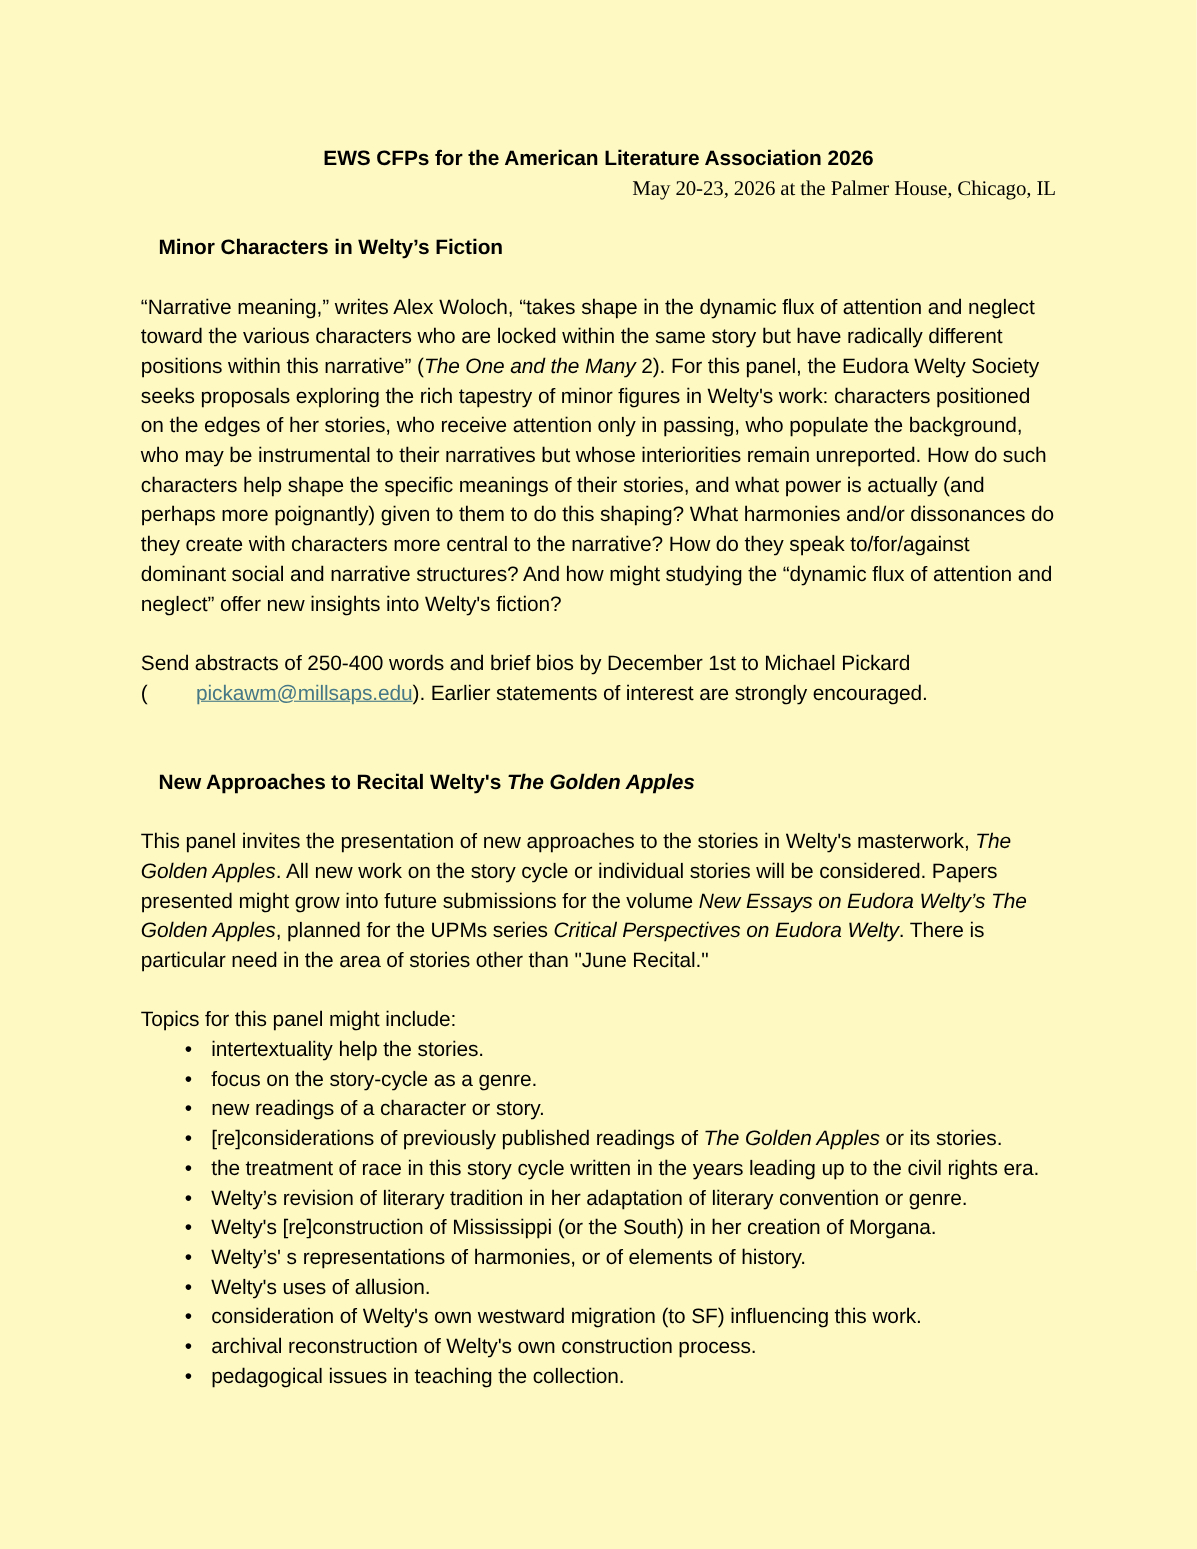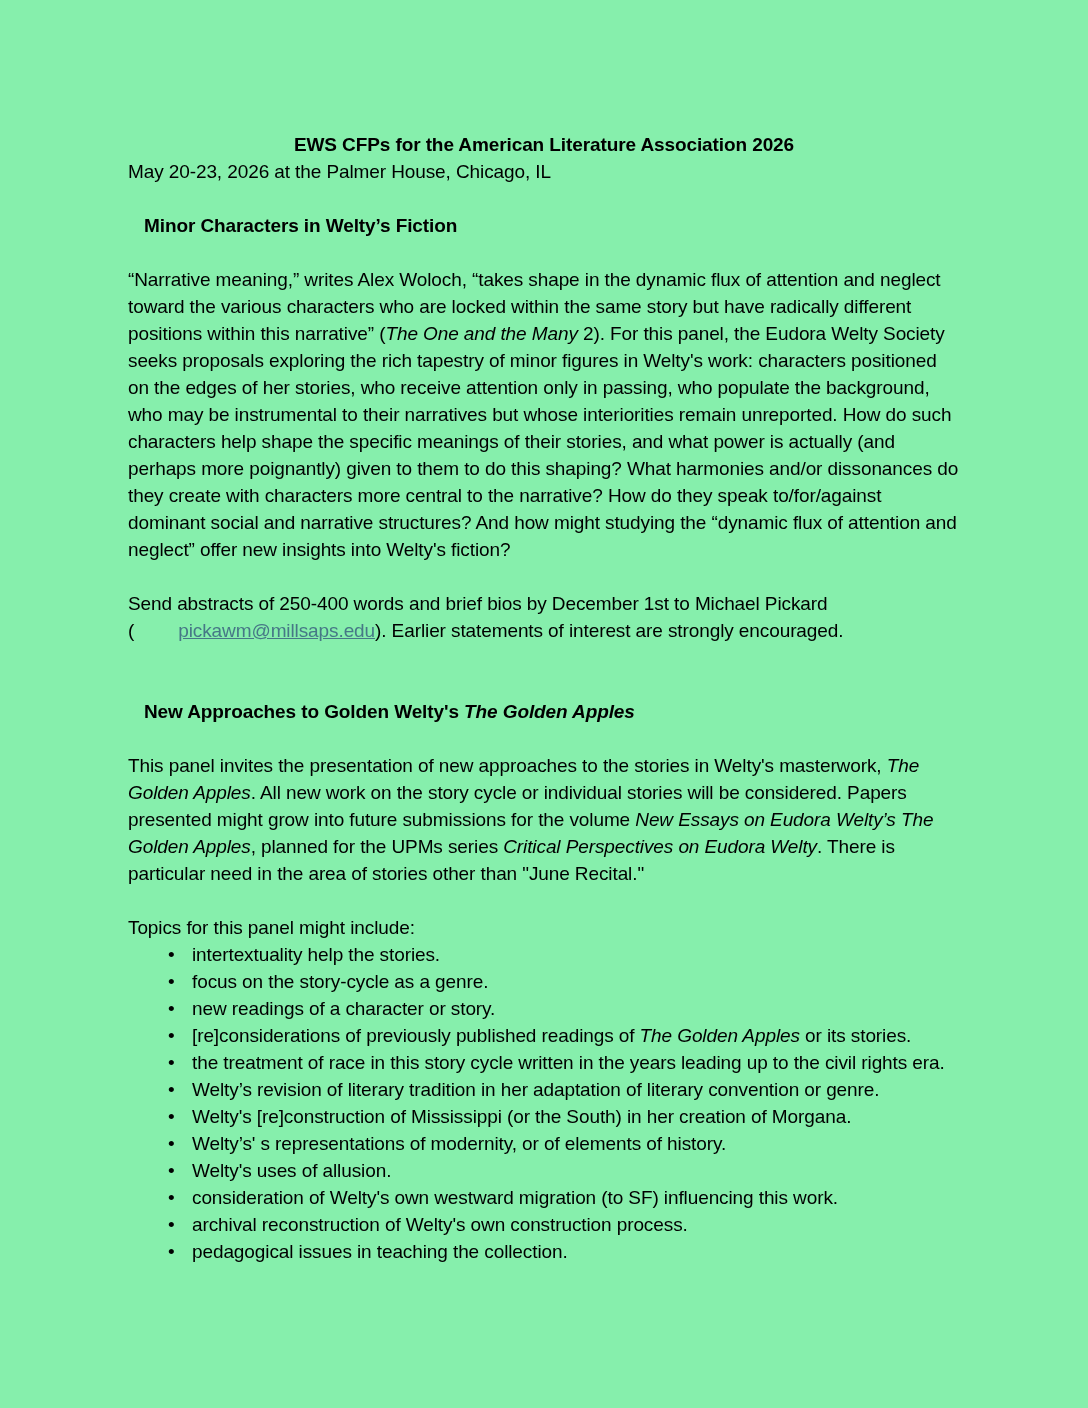--- a/index.html
+++ b/index.html
@@ -5,36 +5,37 @@
   html, body {
     margin: 0;
     padding: 0;
     background: #ffffff;
   }
   .page {
     width: 1088px;
     min-height: 1408px;
     box-sizing: border-box;
     padding: 131px 128px 60px 128px;
-    background: #86efac;
+    background: #fef9c3;
     font-family: "Liberation Sans", "DejaVu Sans", sans-serif;
     font-size: 19px;
     line-height: 27px;
     color: #000000;
     letter-spacing: -0.1px;
   }
   .title {
     margin: 0;
     text-align: center;
     font-weight: bold;
     font-size: 19px;
   }
   .subtitle {
     margin: 0;
-    text-align: left;
+    text-align: right;
+    font-family: Liberation Serif, serif;
   }
   .heading {
     margin: 27px 0 0 16px;
     font-weight: bold;
   }
   .heading.big-gap {
     margin-top: 54px;
   }
   .para {
     margin: 27px 0 0 0;
@@ -65,31 +66,31 @@
 </head>
 <body>
 
 <div class="page">
   <p class="title">EWS CFPs for the American Literature Association 2026</p>
   <p class="subtitle">May 20-23, 2026 at the Palmer House, Chicago, IL</p>
   <div id="doc-body">
       <p class="heading"><span>Minor Characters in Welty’s Fiction</span></p>
       <p class="para"><span>“Narrative meaning,” writes Alex Woloch, “takes shape in the dynamic flux of attention and neglect toward the various characters who are locked within the same story but have radically different positions within this narrative” (</span><span class="italic">The One and the Many</span><span> 2). For this panel, the Eudora Welty Society seeks proposals exploring the rich tapestry of minor figures in Welty's work: characters positioned on the edges of her stories, who receive attention only in passing, who populate the background, who may be instrumental to their narratives but whose interiorities remain unreported. How do such characters help shape the specific meanings of their stories, and what power is actually (and perhaps more poignantly) given to them to do this shaping? What harmonies and/or dissonances do they create with characters more central to the narrative? How do they speak to/for/against dominant social and narrative structures? And how might studying the “dynamic flux of attention and neglect” offer new insights into Welty's fiction?</span></p>
       <p class="para"><span>Send abstracts of 250-400 words and brief bios by December 1st to Michael Pickard (</span><a class="email-link" href="#">pickawm@millsaps.edu</a><span>). Earlier statements of interest are strongly encouraged.</span></p>
-      <p class="heading big-gap"><span>New Approaches to Golden Welty's </span><span class="italic">The Golden Apples</span></p>
+      <p class="heading big-gap"><span>New Approaches to Recital Welty's </span><span class="italic">The Golden Apples</span></p>
       <p class="para"><span>This panel invites the presentation of new approaches to the stories in Welty's masterwork, </span><span class="italic">The Golden Apples</span><span>. All new work on the story cycle or individual stories will be considered. Papers presented might grow into future submissions for the volume </span><span class="italic">New Essays on Eudora Welty’s The Golden Apples</span><span>, planned for the UPMs series </span><span class="italic">Critical Perspectives on Eudora Welty</span><span>. There is particular need in the area of stories other than "June Recital."</span></p>
       <p class="para"><span>Topics for this panel might include:</span></p>
       <ul class="topics">
         <li><span>intertextuality help the stories.</span></li>
         <li><span>focus on the story-cycle as a genre.</span></li>
         <li><span>new readings of a character or story.</span></li>
         <li><span>[re]considerations of previously published readings of </span><span class="italic">The Golden Apples</span><span> or its stories.</span></li>
         <li><span>the treatment of race in this story cycle written in the years leading up to the civil rights era.</span></li>
         <li><span>Welty’s revision of literary tradition in her adaptation of literary convention or genre.</span></li>
         <li><span>Welty's [re]construction of Mississippi (or the South) in her creation of Morgana.</span></li>
-        <li><span>Welty’s' s representations of modernity, or of elements of history.</span></li>
+        <li><span>Welty’s' s representations of harmonies, or of elements of history.</span></li>
         <li><span>Welty's uses of allusion.</span></li>
         <li><span>consideration of Welty's own westward migration (to SF) influencing this work.</span></li>
         <li><span>archival reconstruction of Welty's own construction process.</span></li>
         <li><span>pedagogical issues in teaching the collection.</span></li>
       </ul>
     </div>
 </div>
 
 </body></html>

